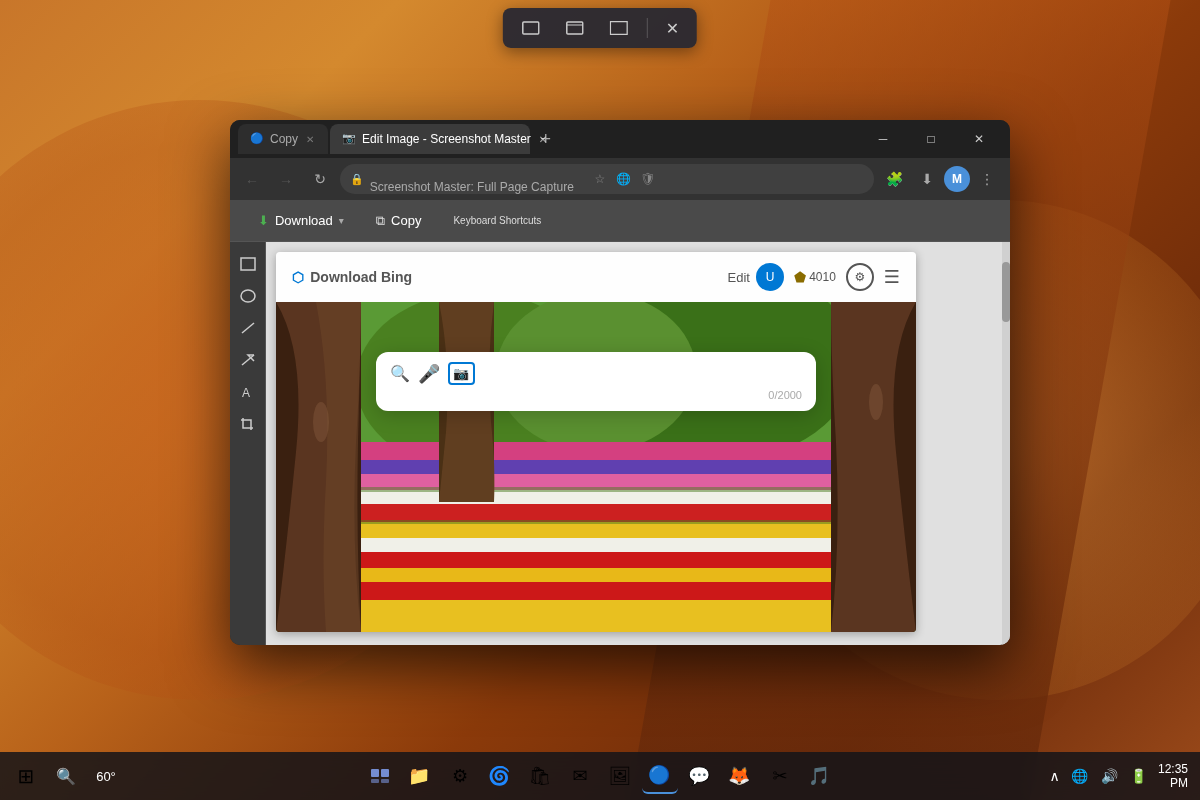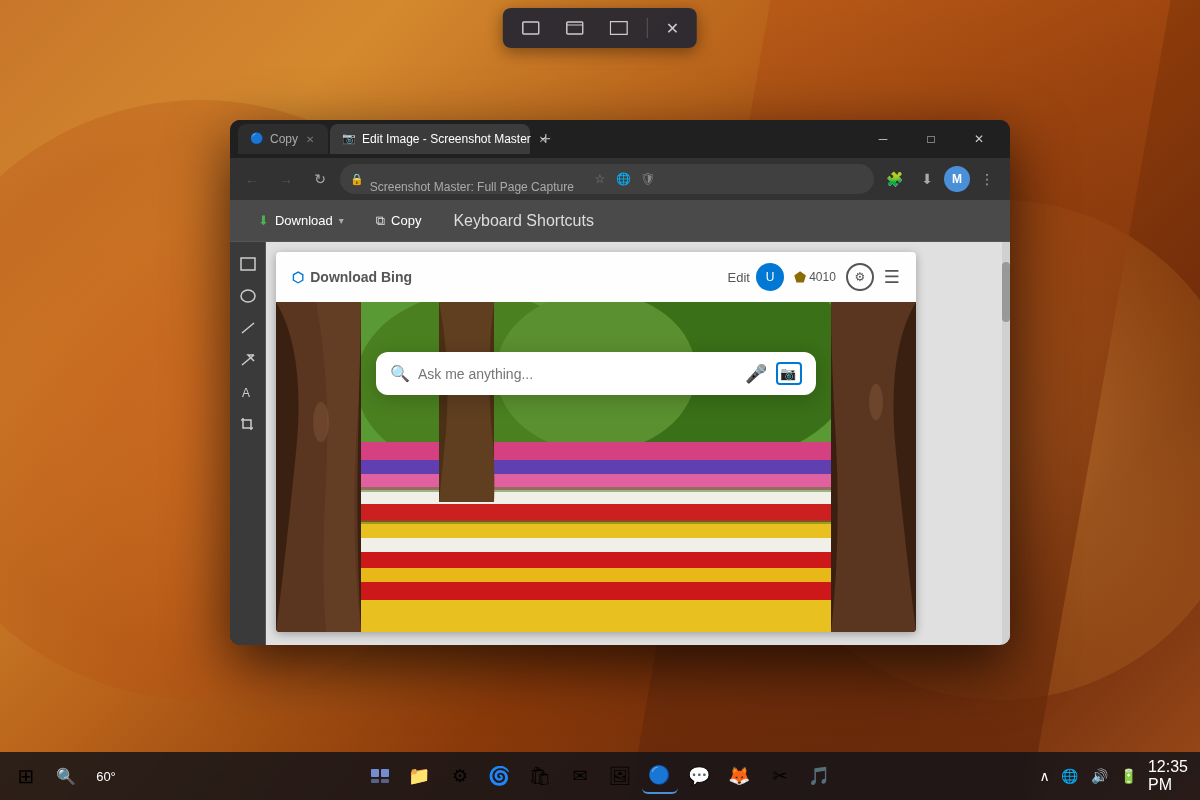--- a/index.html
+++ b/index.html
@@ -88,21 +88,22 @@
       height: 36px;
       display: flex;
       align-items: center;
       justify-content: center;
       border-radius: 6px;
       cursor: pointer;
       font-size: 18px;
     }
     .taskbar-time {
       color: white;
-      font-size: 16px;
+      font-size: 12px;
+      text-align: right;
     }
 
     
     .snip-toolbar {
       position: absolute;
       top: 8px;
       left: 50%;
       transform: translateX(-50%);
       background: rgba(40,40,50,0.95);
       border-radius: 8px;
@@ -318,21 +319,21 @@
       align-items: center;
       gap: 6px;
       padding: 6px 12px;
       border-radius: 4px;
       cursor: pointer;
       font-size: 13px;
       color: white;
     }
     .sm-download { color: #4caf50; }
     .sm-copy { color: #ddd; }
-    .sm-keyboard { color: #ddd; font-size: 16px; }
+    .sm-keyboard { color: #ddd; font-size: 10px; }
     .sm-dropdown-arrow { font-size: 10px; color: #aaa; }
 
     
     .editor-area {
       display: flex;
       flex: 1;
       overflow: hidden;
     }
 
     
@@ -700,24 +701,24 @@
               <path d="M163,0 Q175,60 170,130 Q165,180 163,200 L218,200 Q220,170 215,120 Q210,60 218,0 Z" fill="#6a4525" opacity="0.7"></path>
 
               <ellipse cx="45" cy="120" rx="8" ry="20" fill="#8a6040" opacity="0.4"></ellipse>
               <ellipse cx="600" cy="100" rx="7" ry="18" fill="#8a6040" opacity="0.4"></ellipse>
             </svg>
 
             
             <div class="bing-search-box">
               <div class="bing-search-row">
                 <span class="bing-search-icon">🔍</span>
-                <input class="bing-search-input" type="text" readonly="" placeholder="Ask me anything..." style="">
                 <span class="bing-search-mic">🎤</span>
                 <span style="border:2px solid #0078d4;border-radius:4px;padding:2px 3px;color:#0078d4;font-size:13px;">📷</span>
               </div>
+              <div class="bing-char-count">0/2000</div>
             </div>
           </div>
         </div>
 
         <div class="scrollbar">
           <div class="scrollbar-thumb"></div>
         </div>
       </div>
     </div>
   </div>

